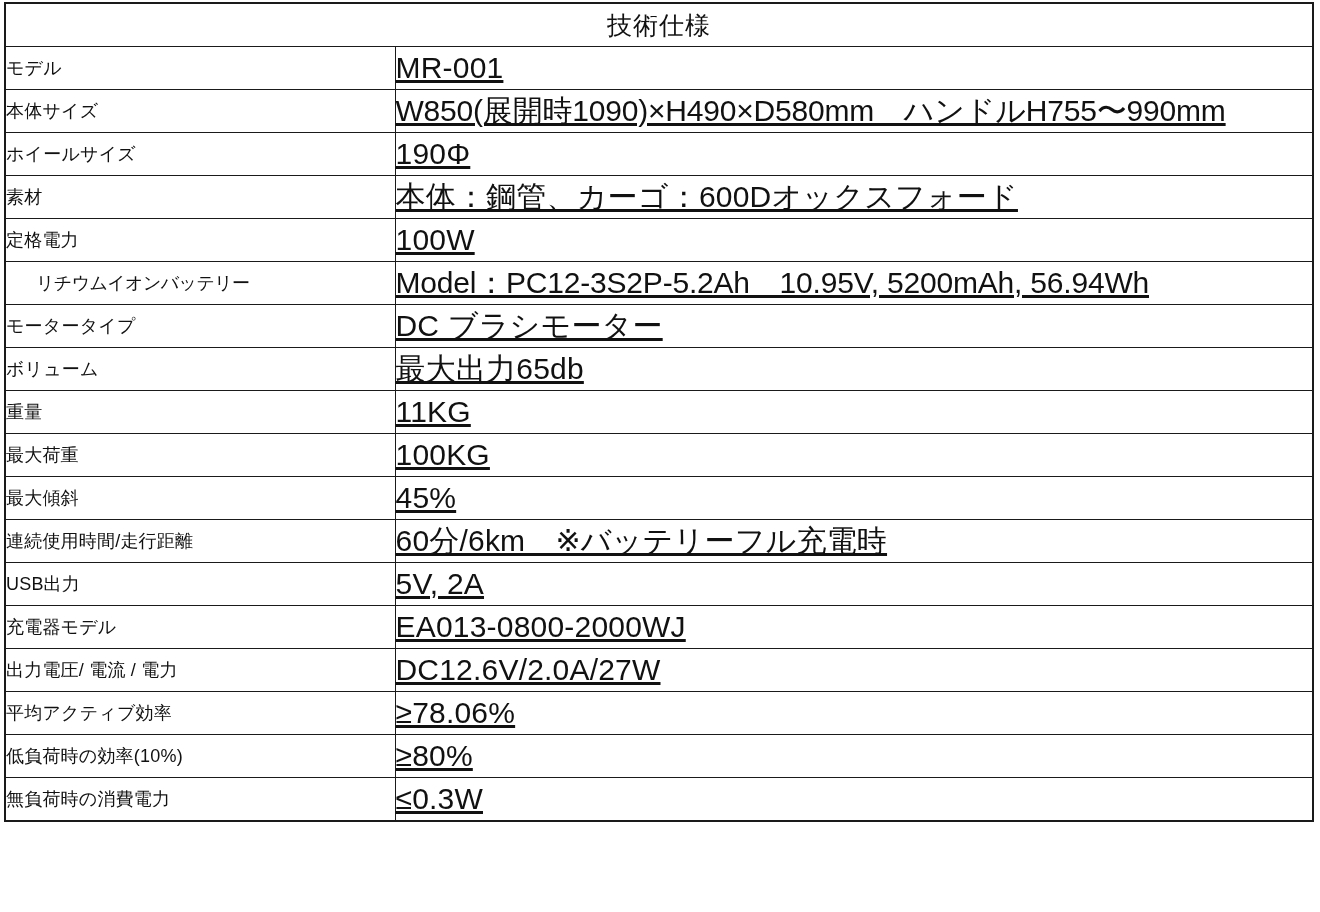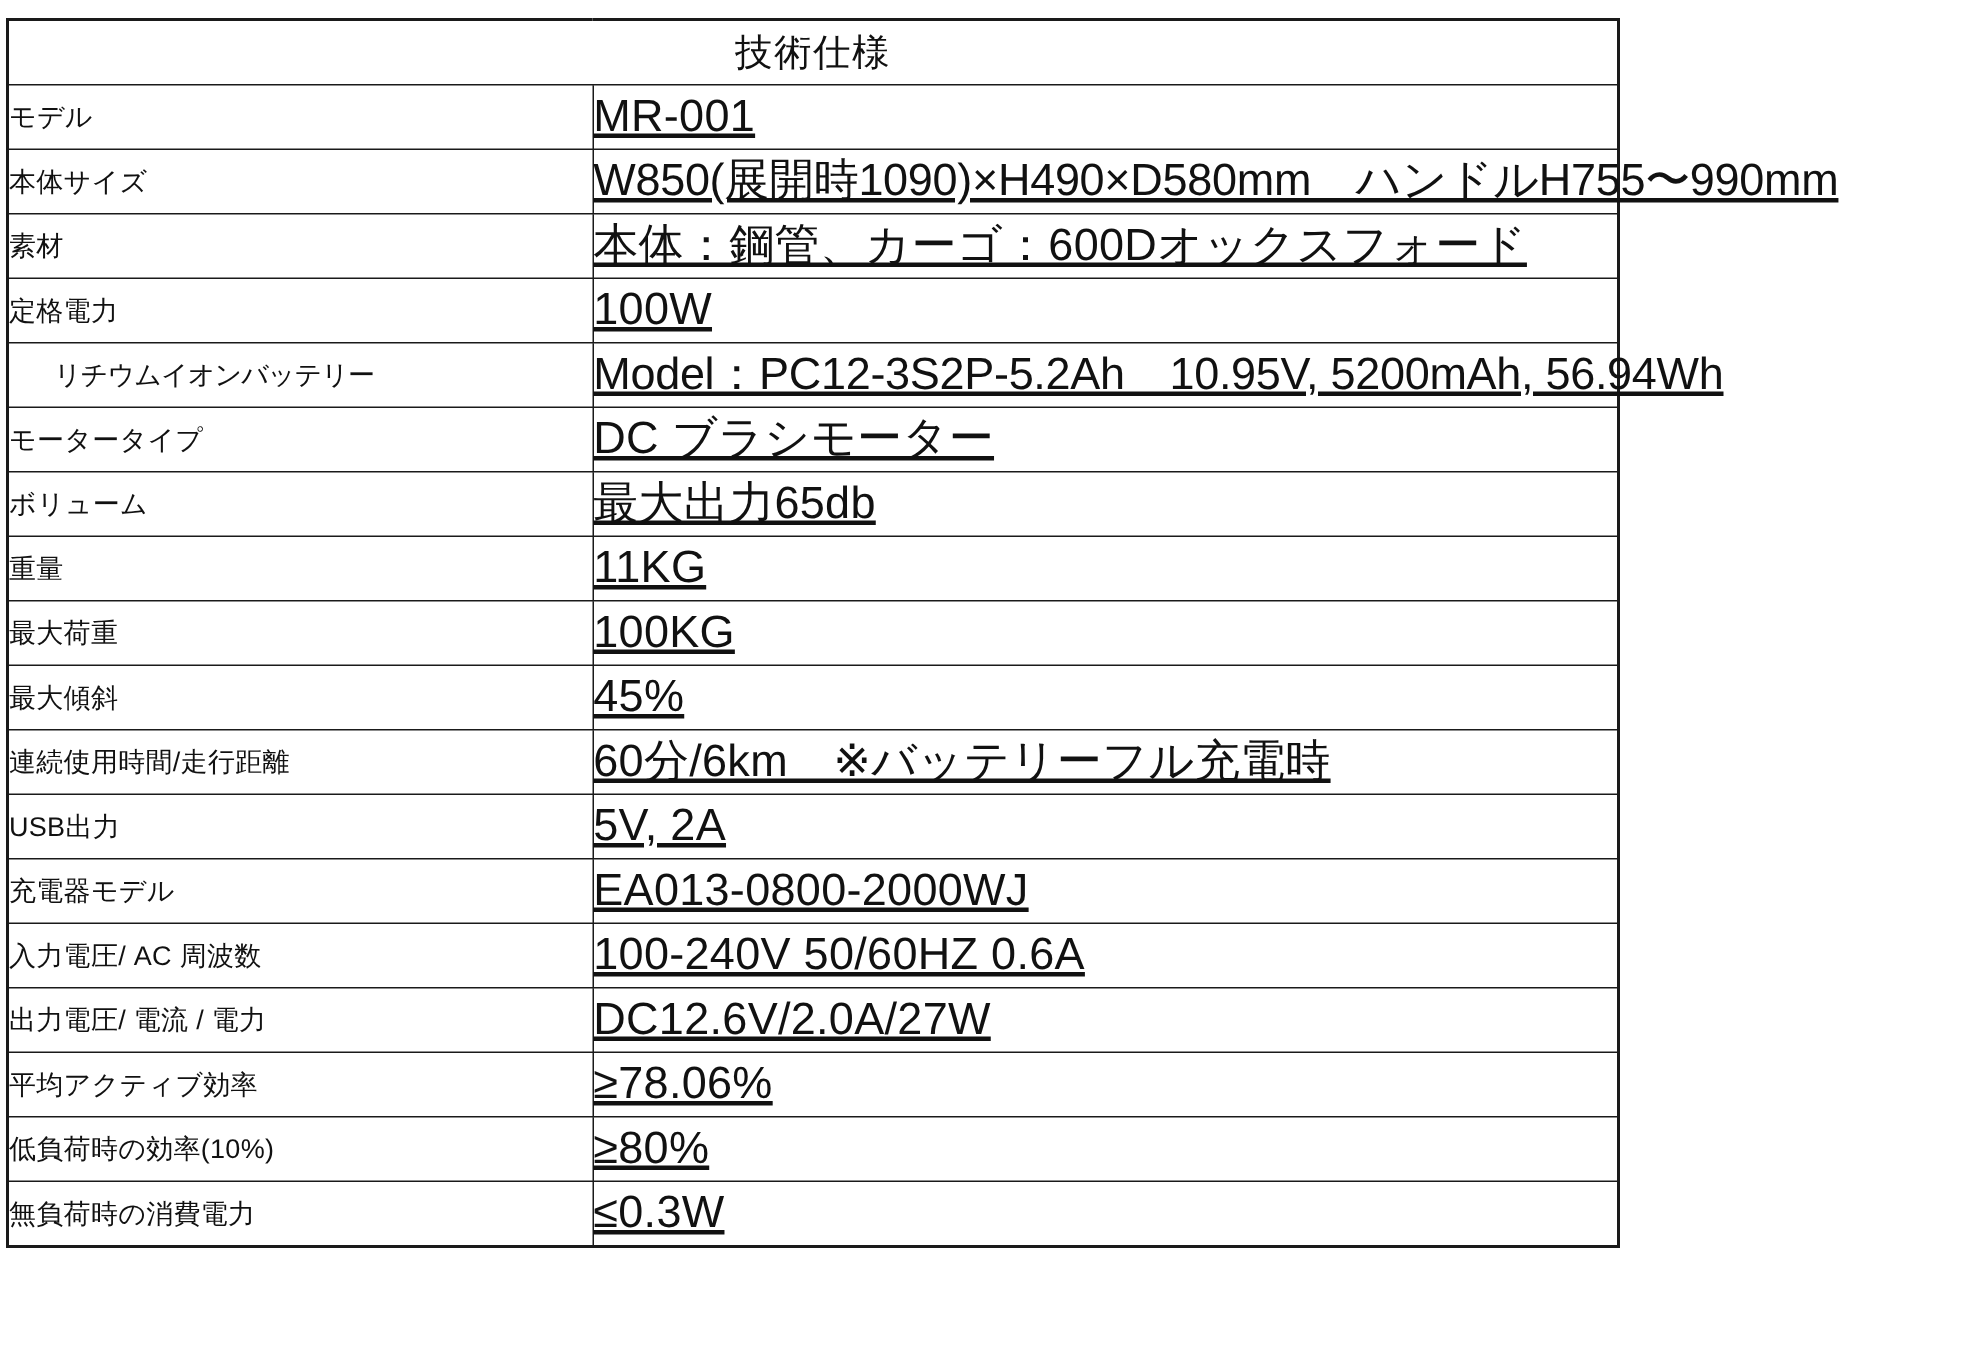--- a/index.html
+++ b/index.html
@@ -8,22 +8,22 @@
     background: #ffffff;
   }
   body {
     width: 1320px;
     height: 912px;
     font-family: "Liberation Sans", "DejaVu Sans", sans-serif;
     color: #111111;
     overflow: hidden;
   }
   .spec-sheet {
-    width: 1076px;
-    margin: 12px 0 0 4px;
+    width: 1310px;
+    margin: 2px 0 0 4px;
     border: 2px solid #1a1a1a;
     border-collapse: collapse;
     table-layout: fixed;
   }
   .spec-sheet td {
     border: 1.5px solid #1a1a1a;
     padding: 0;
     vertical-align: middle;
   }
   .title-cell {
@@ -77,20 +77,24 @@
     <tr>
       <td class="label-cell">モデル</td>
       <td class="value-cell">MR-001</td>
     </tr>
 
     <tr>
       <td class="label-cell">本体サイズ</td>
       <td class="value-cell wide">W850(展開時1090)×H490×D580mm　ハンドルH755〜990mm</td>
     </tr>
 
+    <tr>
+      <td class="label-cell">ホイールサイズ</td>
+      <td class="value-cell">190Φ</td>
+    </tr>
 
     <tr>
       <td class="label-cell">素材</td>
       <td class="value-cell">本体：鋼管、カーゴ：600Dオックスフォード</td>
     </tr>
 
     <tr>
       <td class="label-cell">定格電力</td>
       <td class="value-cell">100W</td>
     </tr>
@@ -134,24 +138,20 @@
     <tr>
       <td class="label-cell">USB出力</td>
       <td class="value-cell">5V, 2A</td>
     </tr>
 
     <tr>
       <td class="label-cell">充電器モデル</td>
       <td class="value-cell">EA013-0800-2000WJ</td>
     </tr>
 
-    <tr>
-      <td class="label-cell">入力電圧/ AC 周波数</td>
-      <td class="value-cell">100-240V 50/60HZ 0.6A</td>
-    </tr>
 
     <tr>
       <td class="label-cell">出力電圧/ 電流 / 電力</td>
       <td class="value-cell">DC12.6V/2.0A/27W</td>
     </tr>
 
     <tr>
       <td class="label-cell">平均アクティブ効率</td>
       <td class="value-cell">≥78.06%</td>
     </tr>

